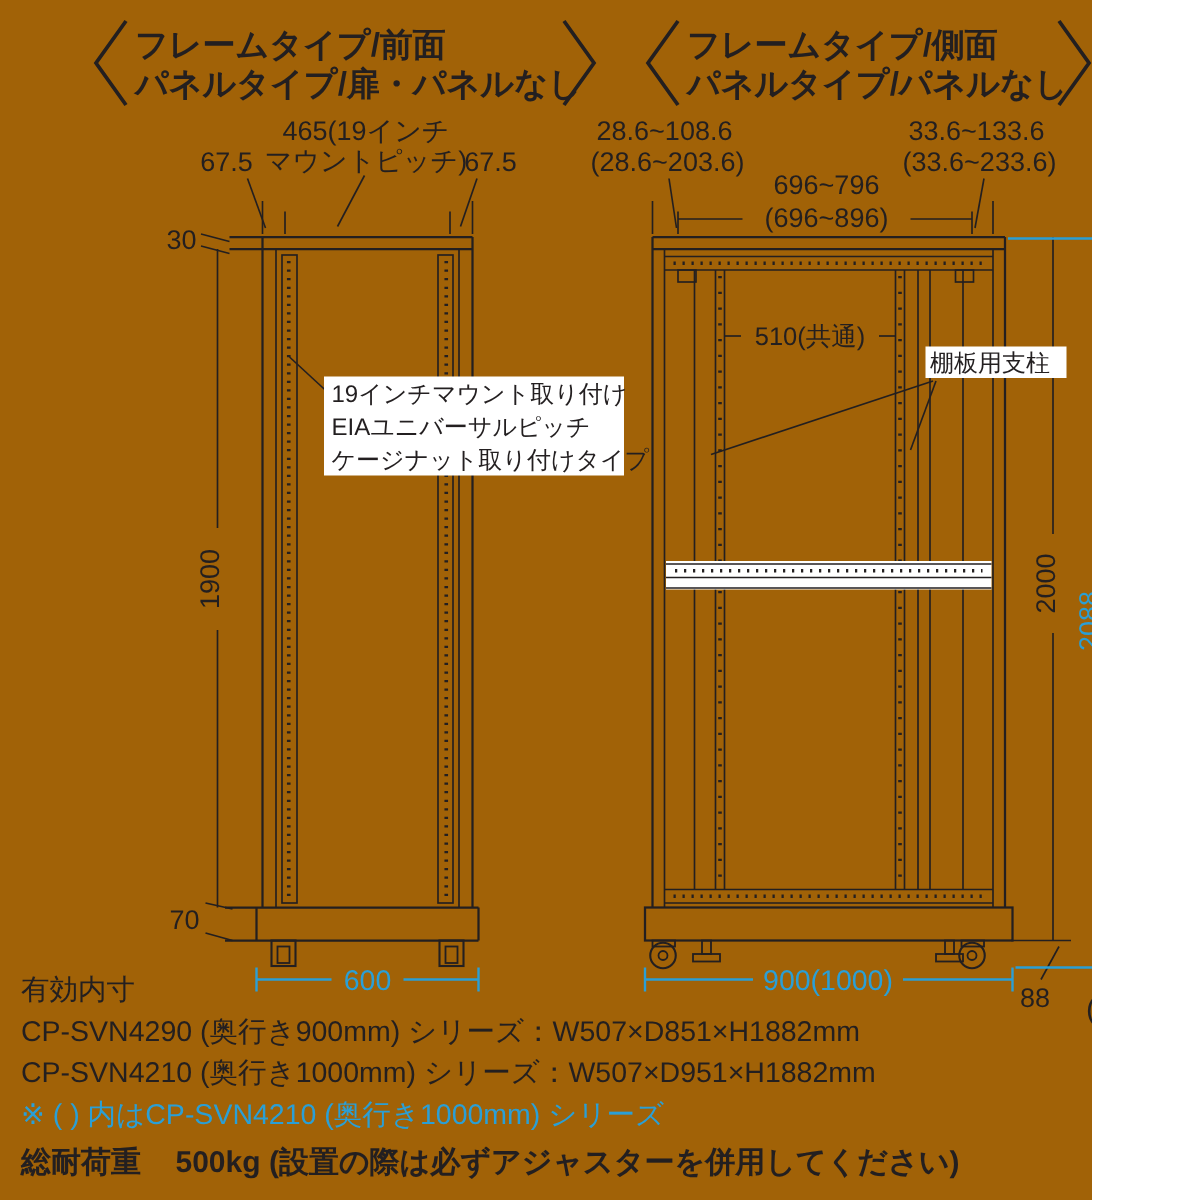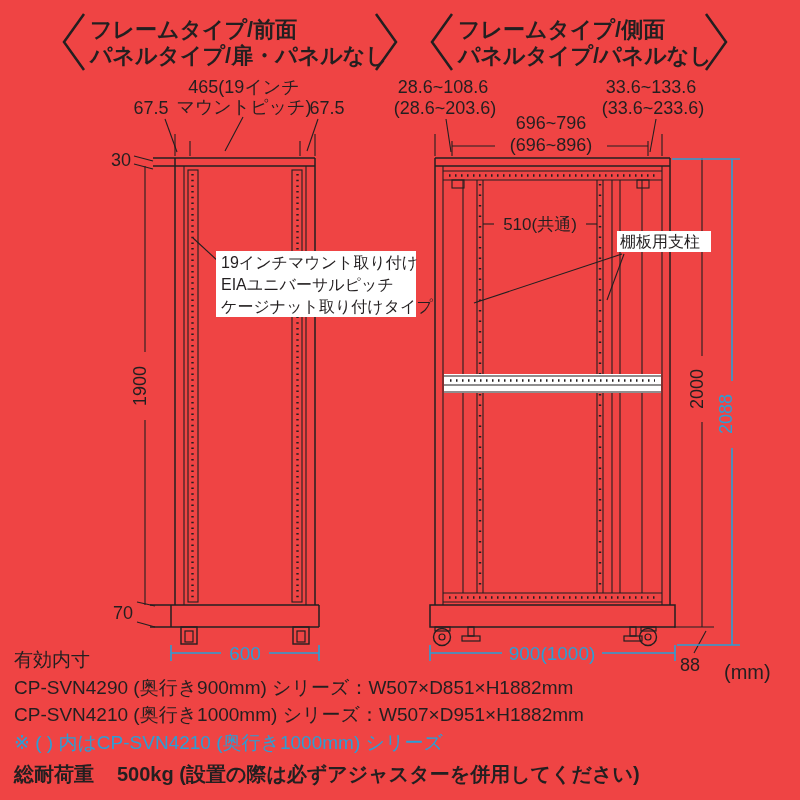--- a/index.html
+++ b/index.html
@@ -1,16 +1,16 @@
 <!DOCTYPE html>
 <html><head>
 <meta charset="utf-8">
 <style>
   html,body{margin:0;padding:0;background:#ffffff;}
-  .page{position:relative;width:800px;height:800px;background:#ef4444;overflow:hidden;}
+  .page{position:relative;width:728px;height:800px;background:#a16207;overflow:hidden;}
   svg{display:block;}
   svg text{font-family:"Liberation Sans","DejaVu Sans",sans-serif;fill:#231f20;}
   .hdr{font-size:22px;font-weight:bold;}
   .dim{font-size:18px;}
   .dim-s{font-size:17px;}
   .note{font-size:16px;}
   .blue{fill:#2a9fd6;}
   .ft{font-size:19px;}
   .ftb{font-size:20px;font-weight:bold;}
 </style>

